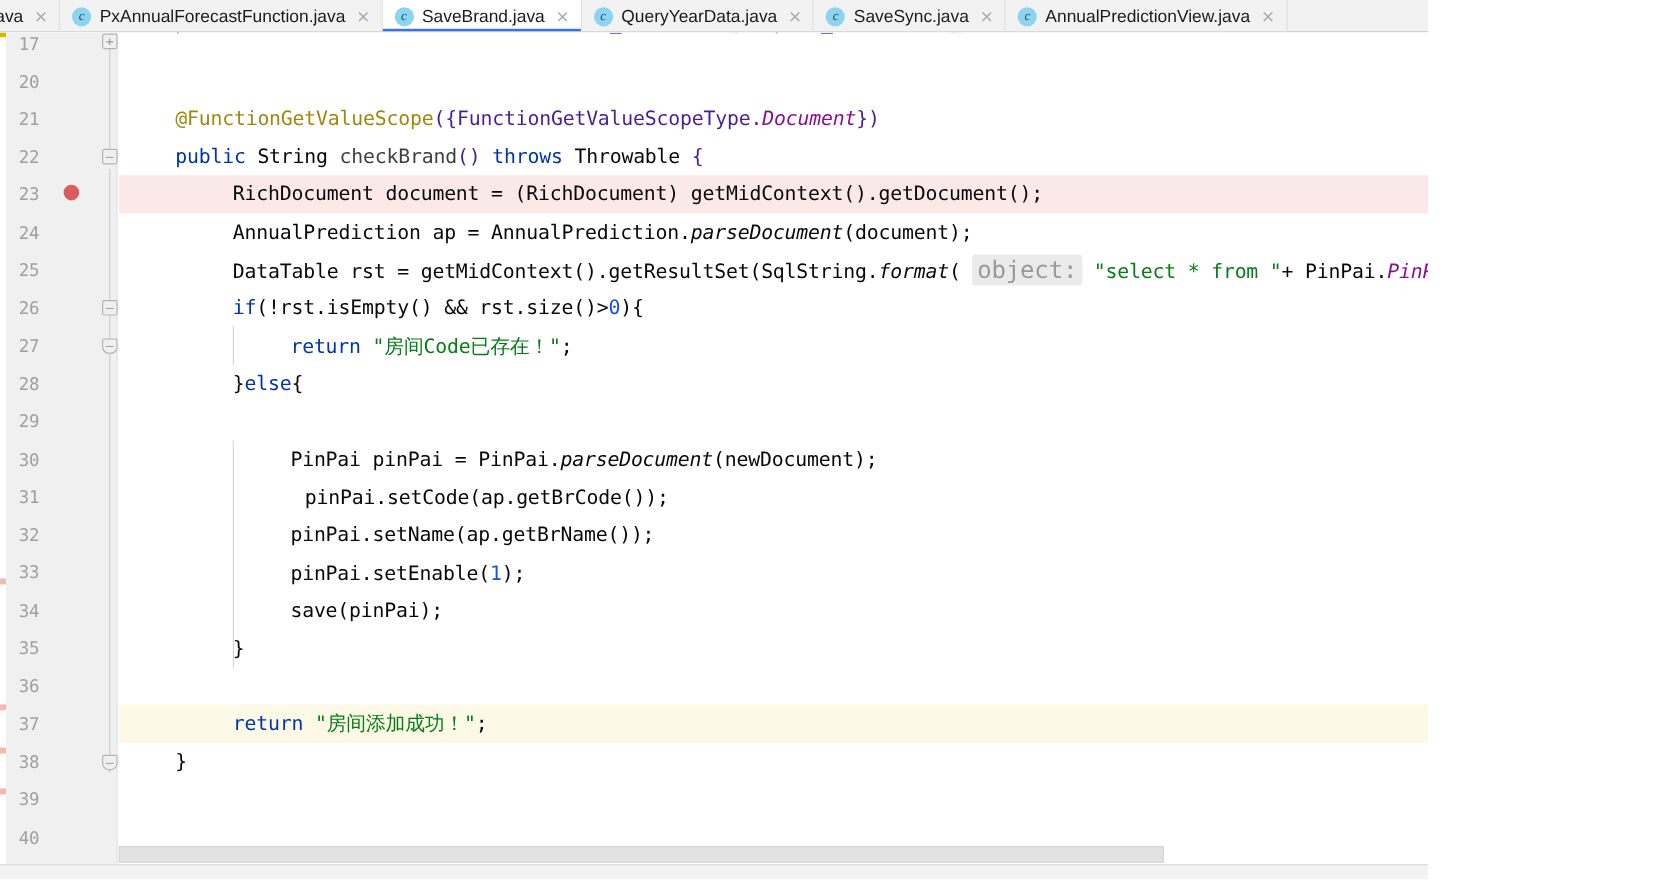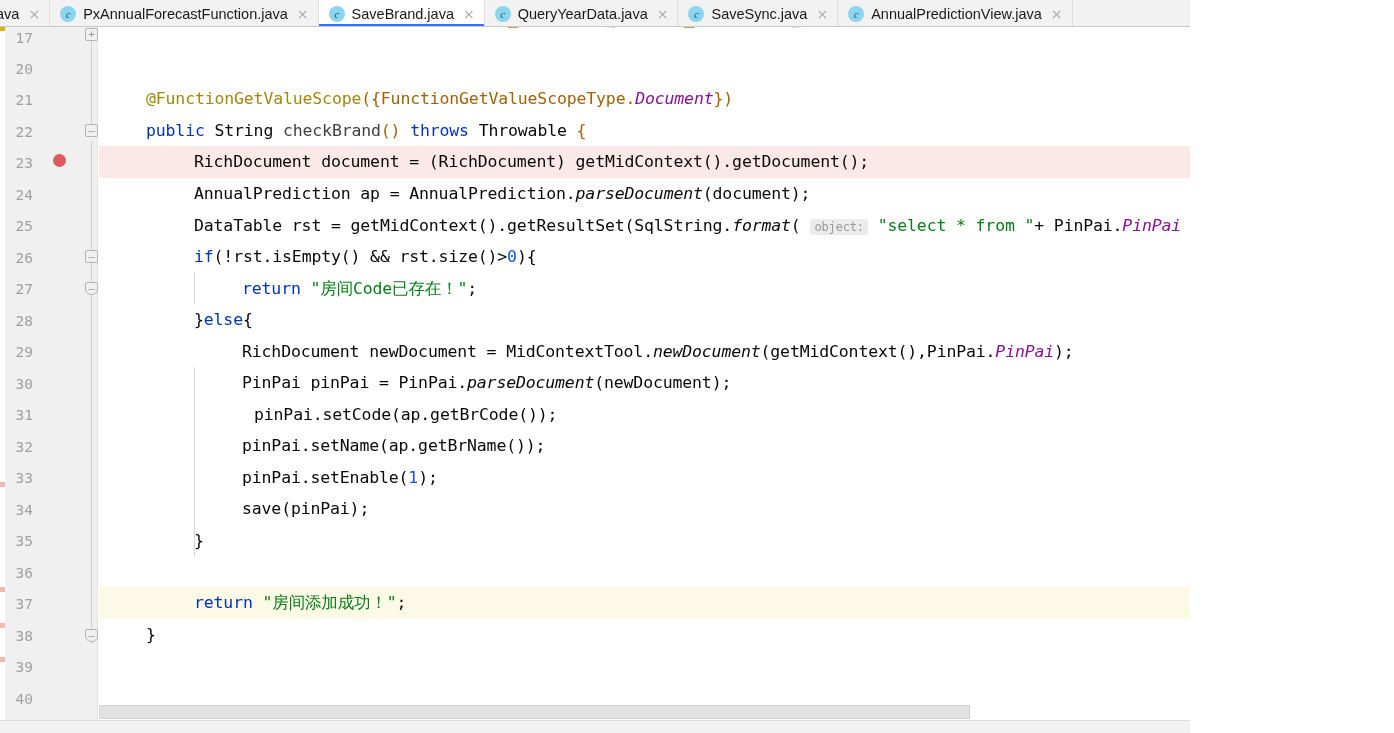--- a/index.html
+++ b/index.html
@@ -221,25 +221,25 @@
   }
 
   
   .kw  { color: #0033b3; font-weight: 400; }
   .str { color: #067d17; }
   .num { color: #1750eb; }
   .anno{ color: #9e880d; }
   .stat{ color: #871094; font-style: italic; }
   .mcall { color: #080808; font-style: italic; }
   .decl { color: #404040; }
-  .pun { color: #a16207; }
+  .pun { color: #4c1d95; }
   .hint {
     background: #ebebeb;
     color: #999999;
-    font-size: 12px;
+    font-size: 20px;
     border-radius: 3px;
     padding: 1px 4px;
   }
 
   
   .right-gutter {
     position: absolute;
     right: 0; top: 0;
     width: 14px; height: 683px;
     background: #ffffff;
@@ -455,23 +455,20 @@
       </div>
 
       <div class="row" style="top:246px;">
         <div class="code-text" style="left:143px;"><span class="kw">return</span> <span class="str">"房间Code已存在！"</span>;</div>
       </div>
 
       <div class="row" style="top:277px;">
         <div class="code-text" style="left:95px;">}<span class="kw">else</span>{</div>
       </div>
 
-      <div class="row" style="top:309px;">
-        <div class="code-text" style="left:143px;">RichDocument newDocument = MidContextTool.<span class="mcall">newDocument</span>(getMidContext(),PinPai.<span class="stat">PinPai</span>);</div>
-      </div>
 
       <div class="row" style="top:340px;">
         <div class="code-text" style="left:143px;">PinPai pinPai = PinPai.<span class="mcall">parseDocument</span>(newDocument);</div>
       </div>
 
       <div class="row" style="top:372px;margin-left:12px;">
         <div class="code-text" style="left:143px;">pinPai.setCode(ap.getBrCode());</div>
       </div>
 
       <div class="row" style="top:403px;">

